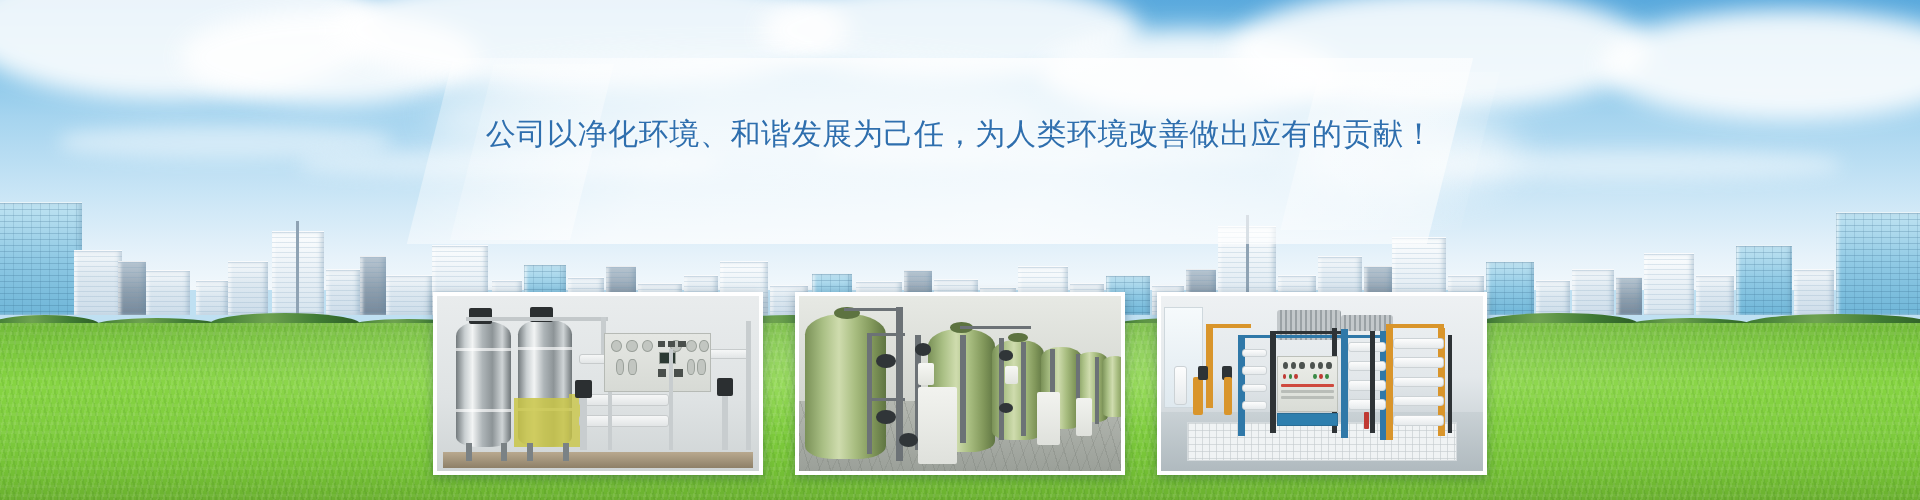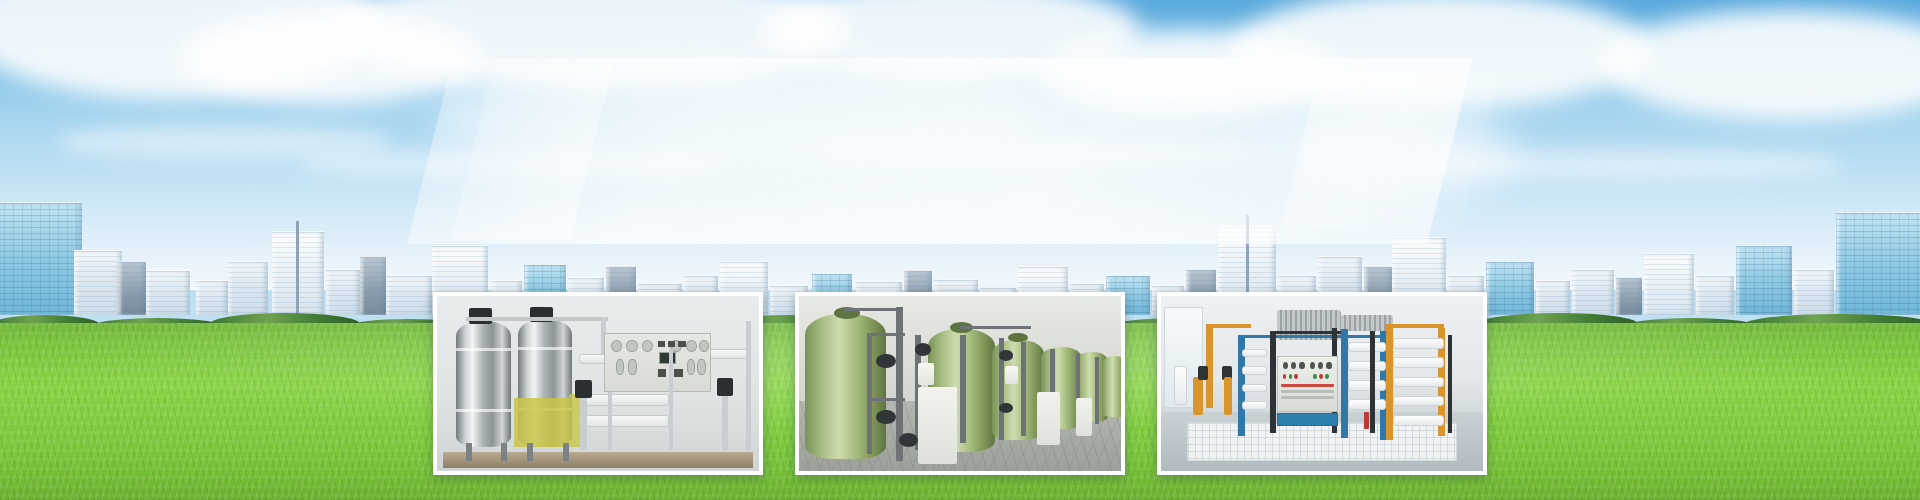--- a/index.html
+++ b/index.html
@@ -219,20 +219,21 @@
     <div class="bush" style="left:1744px;width:190px;height:21px;"></div>
   </div>
 
   <div class="grass"></div>
 
   <div class="panel"></div>
   <div class="panel2"></div>
   <div class="panel3"></div>
 
   <div class="textblock">
+    <div class="tagline">公司以净化环境、和谐发展为己任，为人类环境改善做出应有的贡献！</div>
   </div>
 
   <div class="photos">
 
     <div class="photo">
       <div class="inner p1">
         <div class="base1"></div>
         <div class="tank" style="left:6%;top:14%;width:17%;height:72%;">
           <div class="band" style="top:22%;"></div>
             <div class="band" style="top:70%;"></div>

